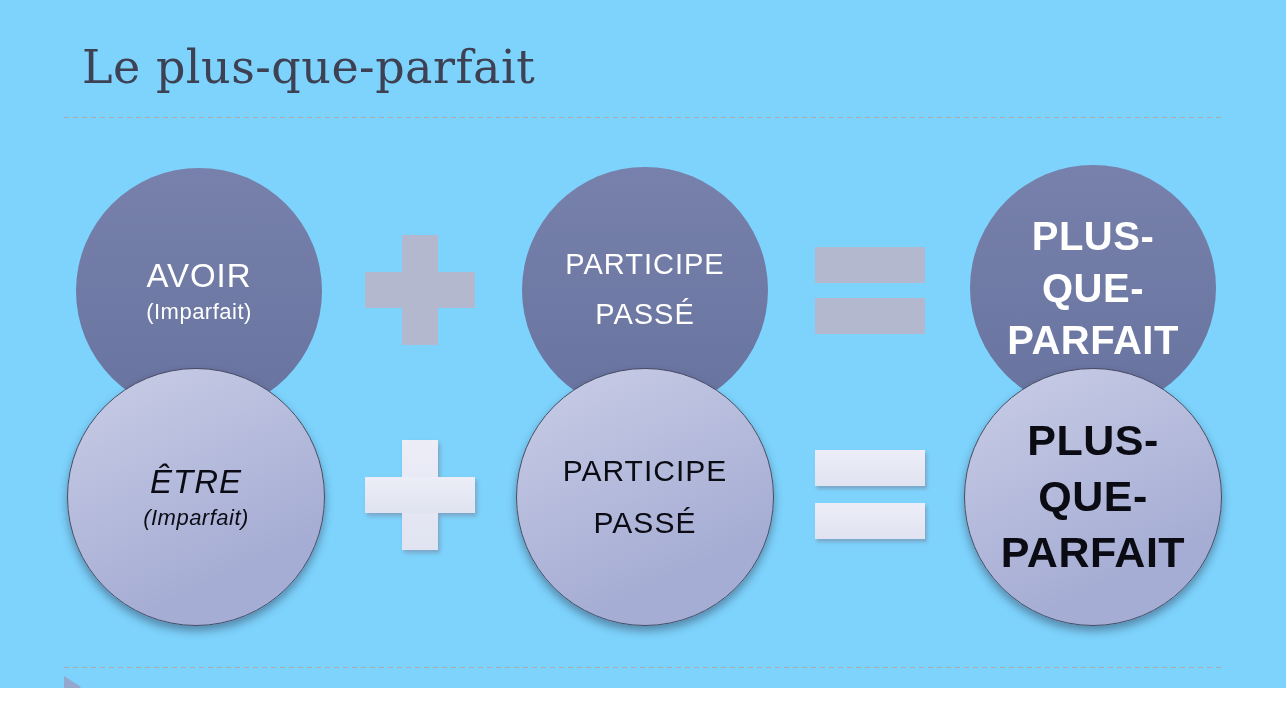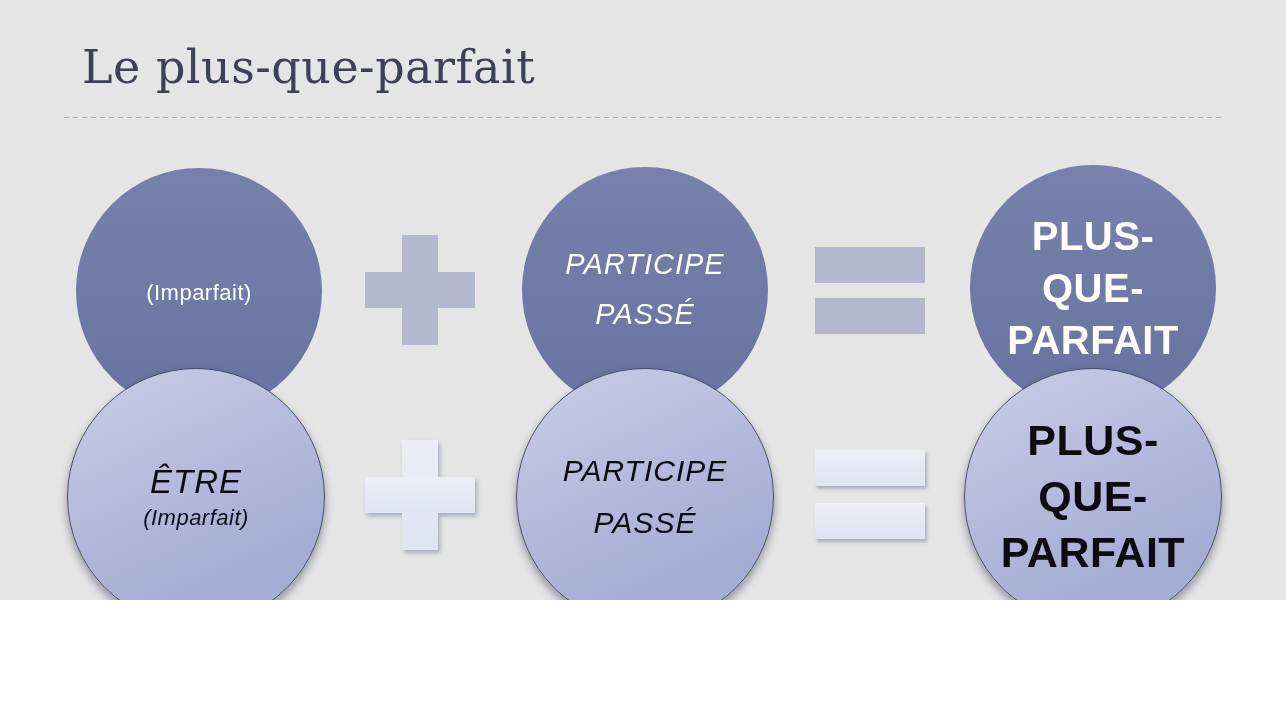--- a/index.html
+++ b/index.html
@@ -1,19 +1,19 @@
 <!DOCTYPE html>
 <html style="--title-color: #3e4153; --circle-dark: #6a75a1; --circle-dark-hi: #7781ab; --circle-light: #a6add4; --circle-light-hi: #c9cde6; --circle-light-border: #474b63; --operator: #b4b8ce; --operator-light: #e0e3f0; --operator-light-hi: #ecedf7; --rule: #ababab; --arrow: #94a7cd; --text-light: #ffffff; --text-dark: #0b0b14;"><head>
 <meta charset="utf-8">
 <style>
   html,body{margin:0;padding:0;background:#fff;}
   .slide{
     position:relative;
-    width:1286px;height:600px;
-    background:#e5e5e5;
+    width:1286px;height:688px;
+    background:#7dd3fc;
     overflow:hidden;
     font-family:"Liberation Sans", sans-serif;
   }
   .title{
     position:absolute;left:82px;top:40px;
     font-family:"DejaVu Serif", serif;
     font-size:46px;font-weight:400;
     color:var(--title-color,#3e4153);
     letter-spacing:0.5px;
     margin:0;
@@ -46,21 +46,21 @@
   }
   .c-r1-1{left:76px;top:168px;}
   .c-r1-2{left:522px;top:167px;}
   .c-r1-3{left:970px;top:165px;}
   .c-r2-1{left:67px;top:368px;font-style:italic;}
   .c-r2-2{left:516px;top:368px;}
   .c-r2-3{left:964px;top:368px;}
 
   .verb{font-size:33px;letter-spacing:1px;}
   .subverb{font-size:22px;margin-top:4px;letter-spacing:0.5px;}
-  .pp{font-size:29px;line-height:1.72;letter-spacing:1px;font-style:italic;}
+  .pp{font-size:29px;line-height:1.72;letter-spacing:1px;}
   .circle.light .pp{font-size:30px;}
   .result{font-size:40px;line-height:1.3;letter-spacing:0.5px;font-weight:bold;}
   .circle.light .result{font-size:43px;line-height:1.3;}
 
   .plus{position:absolute;width:110px;height:110px;z-index:3;}
   .plus .vbar{position:absolute;left:37px;top:0;width:36px;height:110px;background:var(--operator,#b4b8ce);}
   .plus .hbar{position:absolute;left:0;top:37px;width:110px;height:36px;background:var(--operator,#b4b8ce);}
   .plus-r1{left:365px;top:235px;}
   .plus-r2{left:365px;top:440px;filter:drop-shadow(2px 3px 2px rgba(120,126,156,0.55));}
   .plus-r2 .vbar,.plus-r2 .hbar{background:linear-gradient(180deg,var(--operator-light-hi,#ecedf7),var(--operator-light,#e0e3f0));}
@@ -86,20 +86,21 @@
 </head>
 <body>
 
 <div class="slide">
 
   <h1 class="title">Le plus-que-parfait</h1>
 
   <div class="rule rule-top"></div>
 
   <div class="circle dark c-r1-1">
+    <div class="verb">AVOIR</div>
     <div class="subverb">(Imparfait)</div>
   </div>
 
   <div class="plus plus-r1">
     <div class="vbar"></div>
     <div class="hbar"></div>
   </div>
 
   <div class="circle dark c-r1-2">
     <div class="pp">

